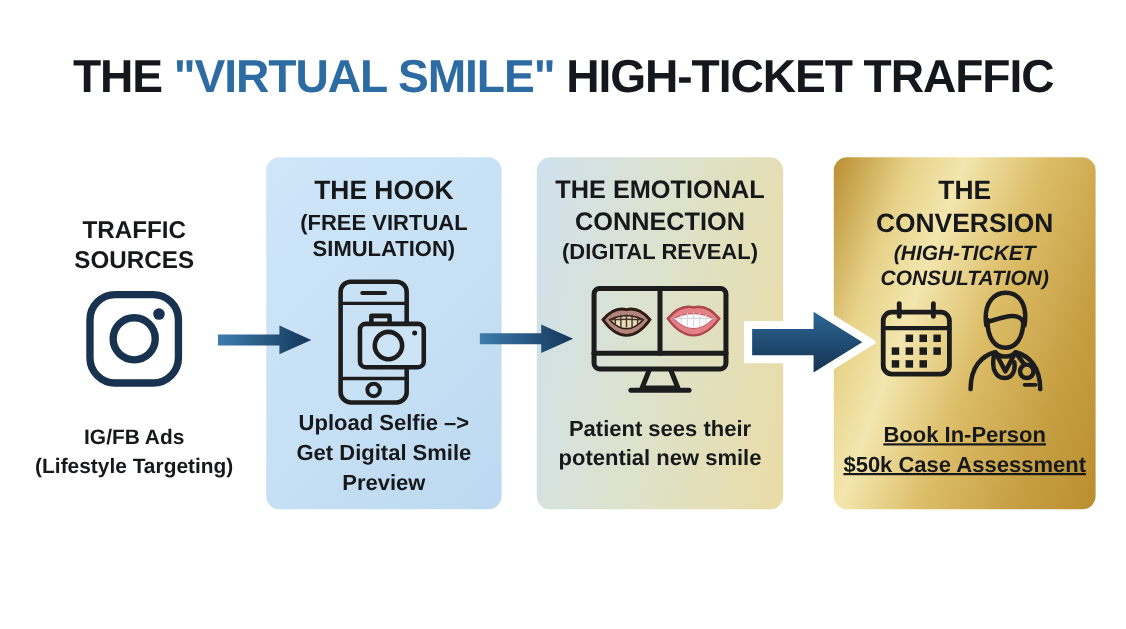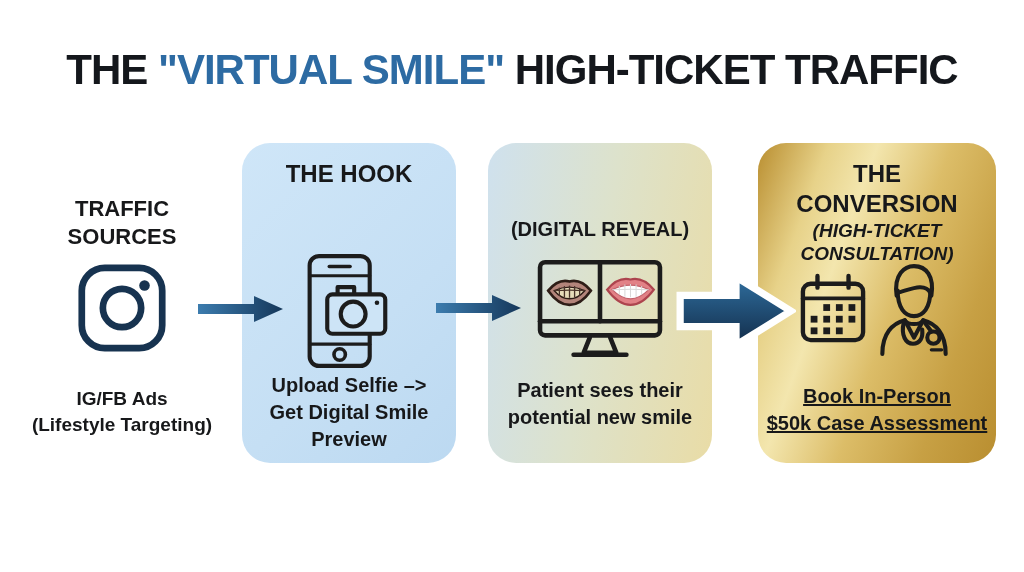--- a/index.html
+++ b/index.html
@@ -17,21 +17,21 @@
   .pre{white-space:pre-line;}
   .stage-heading{font-weight:bold;text-align:center;line-height:1.25;}
   .stage-sub{font-weight:bold;text-align:center;line-height:1.22;}
   .stage-caption{font-weight:bold;text-align:center;line-height:1.35;}
   
   .stage1{position:absolute;left:18px;top:143px;width:208px;height:320px;}
   .stage1 .stage-heading{position:absolute;top:22px;width:100%;font-size:22px;margin-top:30px;}
   .stage1 .icon-wrap{position:absolute;top:120px;left:0;width:100%;display:flex;justify-content:center;}
   .stage1 .stage-caption{position:absolute;top:243px;width:100%;font-size:19px;}
   
-  .card{position:absolute;top:143px;height:320px;border-radius:28px;}
+  .card{position:absolute;top:143px;height:320px;border-radius:12px;}
   .card-hook{left:242px;width:214px;background:linear-gradient(135deg,#cfe6f8 0%,#c5dff4 60%,#bcd9f1 100%);}
   .card-emotional{left:488px;width:224px;background:linear-gradient(100deg,#cfe1ee 0%,#dde2cb 48%,#e9dca6 100%);}
   .card-conversion{left:758px;width:238px;
     background:linear-gradient(110deg,#b98e30 0%,#e7d289 20%,#f3e6ae 34%,#dcbd68 55%,#c7a044 78%,#b98e30 100%);}
   .card .stage-heading{position:absolute;top:16px;width:100%;font-size:24px;}
   .card-emotional .stage-heading{font-size:23px;top:15px;}
   .card .stage-sub{position:absolute;width:100%;font-size:20px;}
   .card-hook .stage-sub{top:48px;}
   .card-emotional .stage-sub{top:74px;}
   .card-conversion .stage-sub{top:76px;font-size:19px;font-style:italic;}
@@ -75,20 +75,22 @@
         <stop offset="0" stop-color="#3c7cae"></stop>
             <stop offset="1" stop-color="#15375a"></stop>
       </linearGradient>
         </defs>
       <polygon points="0,11 56,11 56,3 85,16 56,29 56,21 0,21" fill="url(#ag1)"></polygon>
     </svg>
   </div>
 
   <section class="card card-hook">
     <div class="stage-heading">THE HOOK</div>
+    <div class="stage-sub pre">(FREE VIRTUAL
+SIMULATION)</div>
     <div class="icon-wrap">
       <svg width="86" height="116" viewBox="0 0 82 112">
         <g fill="none" stroke="#1c1c1c" stroke-width="4" stroke-linecap="round" stroke-linejoin="round">
           <rect x="3" y="3" width="58" height="106" rx="9"></rect>
           <line x1="22" y1="13" x2="42" y2="13" stroke-width="3.5"></line>
           <line x1="3" y1="22" x2="61" y2="22" stroke-width="3"></line>
           <line x1="3" y1="88" x2="61" y2="88" stroke-width="3"></line>
           <circle cx="32" cy="98" r="5.5" stroke-width="3.5"></circle>
           <path d="M30 40 v-7 h16 v7" fill="#cde4f6"></path>
           <rect x="20" y="40" width="56" height="38" rx="5" fill="#cde4f6"></rect>
@@ -108,20 +110,22 @@
           <linearGradient id="ag2" x1="0" y1="0" x2="1" y2="0">
         <stop offset="0" stop-color="#3c7cae"></stop>
             <stop offset="1" stop-color="#15375a"></stop>
       </linearGradient>
         </defs>
       <polygon points="0,11 56,11 56,3 85,16 56,29 56,21 0,21" fill="url(#ag2)"></polygon>
     </svg>
   </div>
 
   <section class="card card-emotional">
+    <div class="stage-heading pre">THE EMOTIONAL
+CONNECTION</div>
     <div class="stage-sub">(DIGITAL REVEAL)</div>
     <div class="icon-wrap">
       <svg width="126" height="104" viewBox="0 0 124 102">
         <g fill="none" stroke="#1c1c1c" stroke-width="4.5" stroke-linecap="round" stroke-linejoin="round">
           <rect x="3" y="3" width="118" height="72" rx="5"></rect>
           <line x1="62" y1="3" x2="62" y2="61"></line>
           <line x1="3" y1="61" x2="121" y2="61"></line>
           <path d="M52 77 L46 92 H78 L72 77"></path>
           <line x1="36" y1="94" x2="88" y2="94"></line>
         </g>

